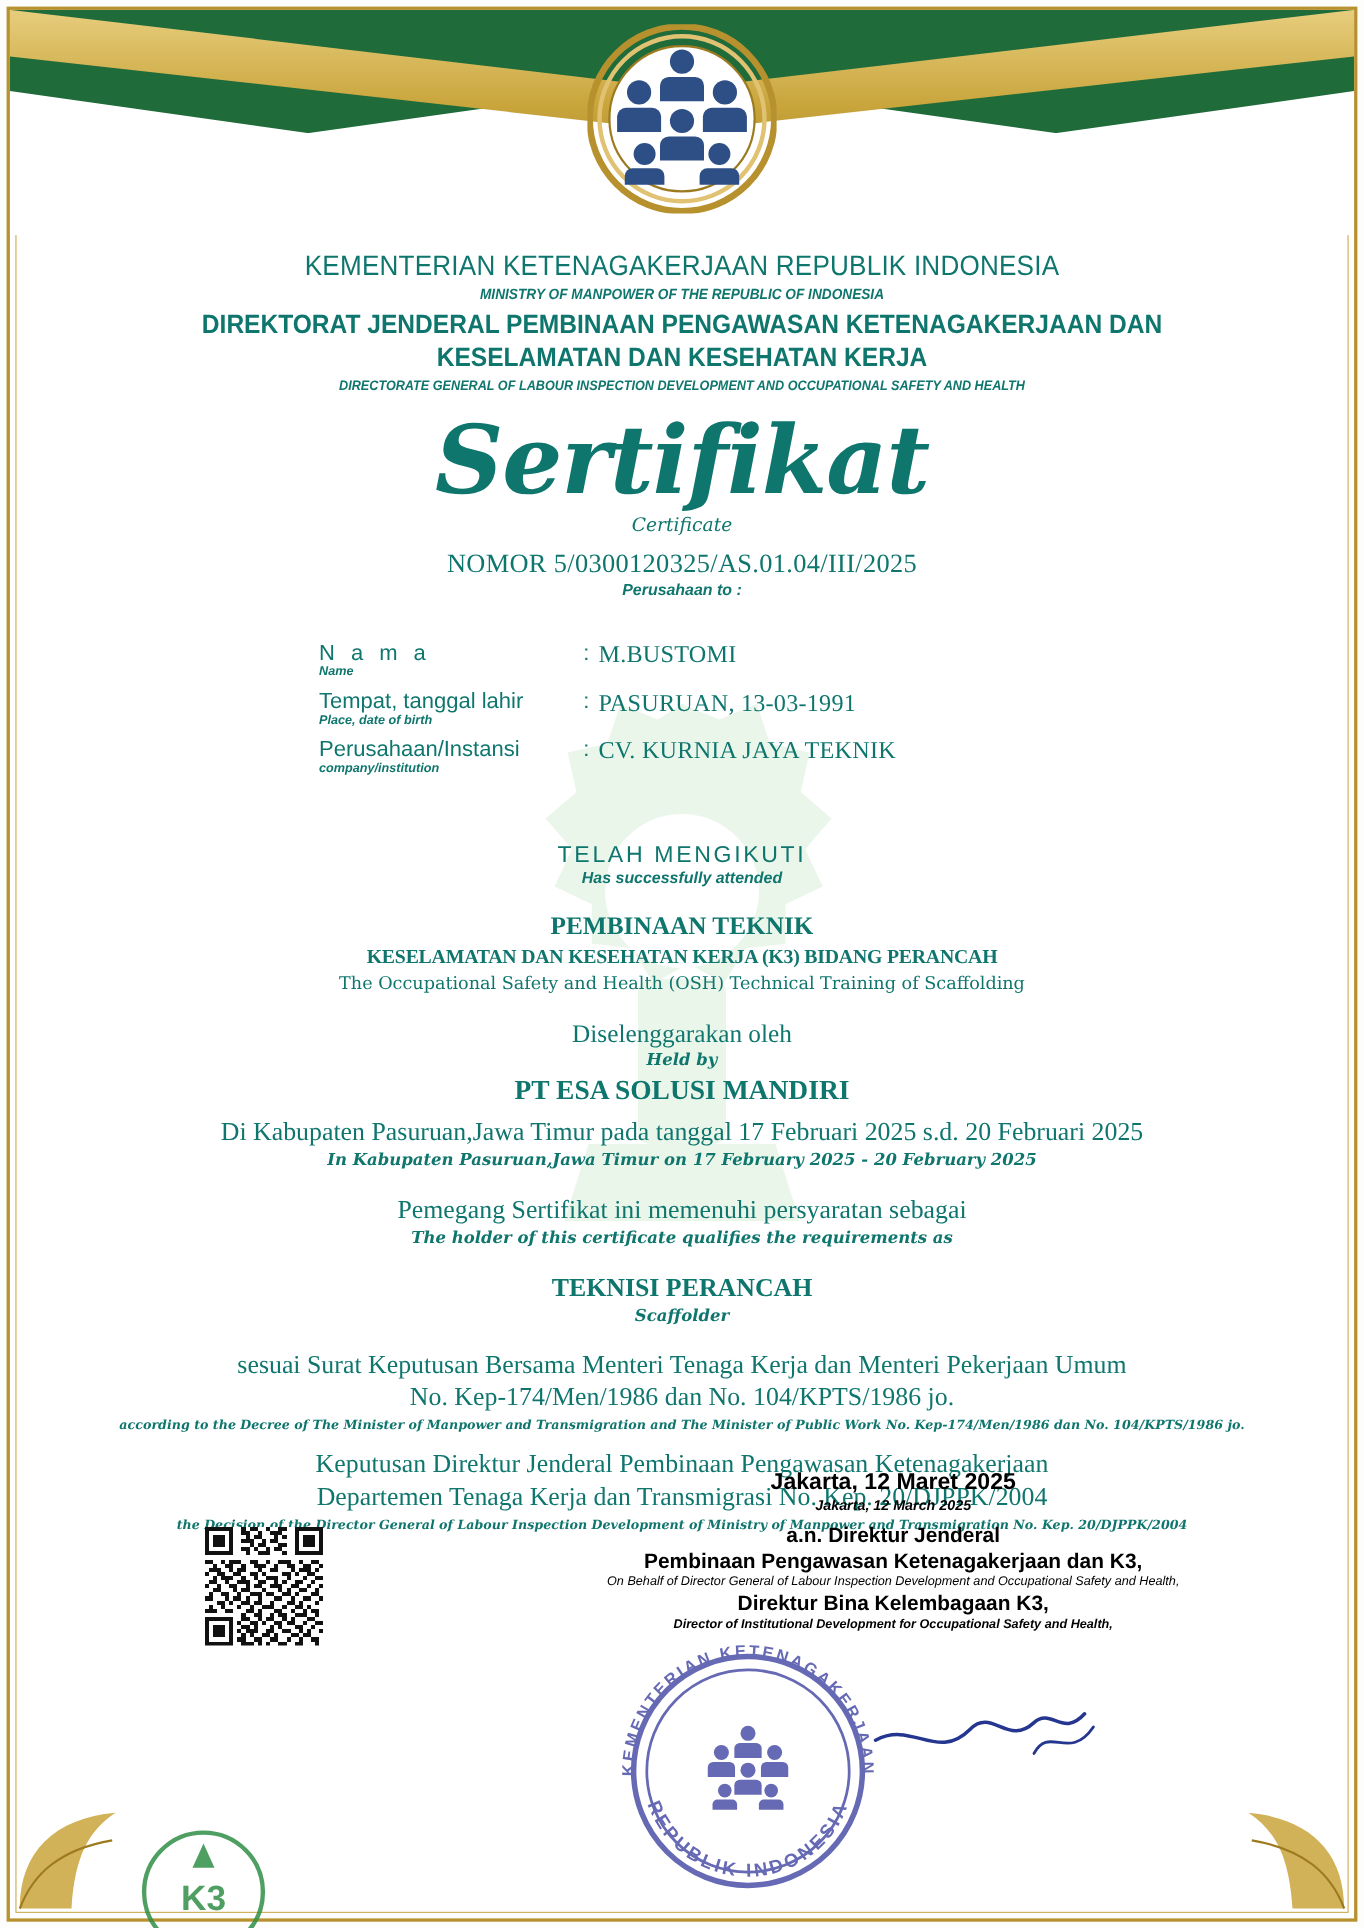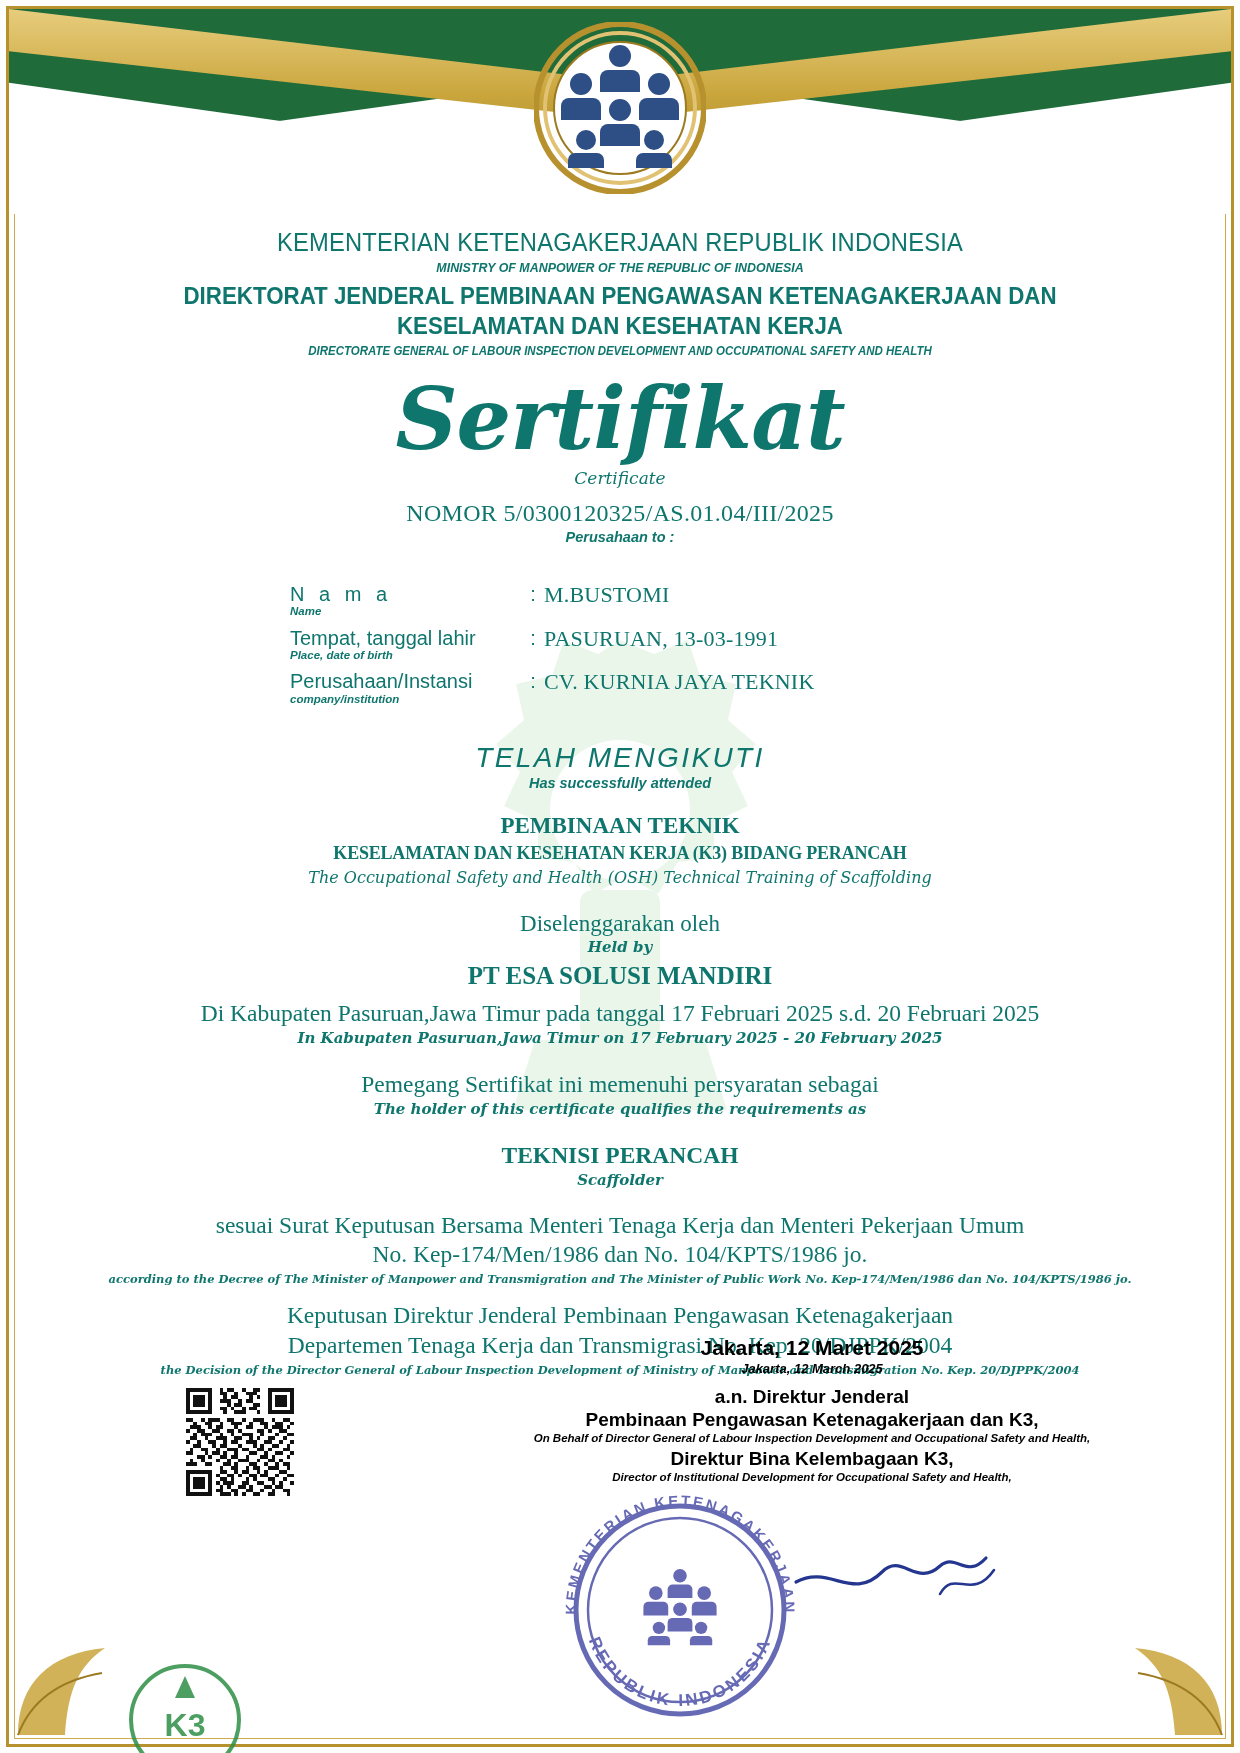--- a/index.html
+++ b/index.html
@@ -130,36 +130,36 @@
     font-size:11.5px; font-style:italic; font-weight:700; line-height:1.15;
     margin-top:0px; margin-bottom:8px;
   }
   .det-colon { font-size:20px; text-align:center; }
   .det-value {
     font-family:"Liberation Serif", serif;
     font-size:22px; letter-spacing:.2px; line-height:1.12;
   }
 
   .telah {
-    margin-top:28px; font-size:28px; letter-spacing:2.4px; font-weight:400;font-style:italic;
+    margin-top:52px; font-size:21px; letter-spacing:2.4px; font-weight:400;
   }
   .telah-sub {
     font-size:14.5px; font-style:italic; font-weight:700; margin-top:1px;
   }
   .course1 {
     font-family:"Liberation Serif", serif;
     font-weight:700; font-size:23px; margin-top:22px;
   }
   .course2 {
     font-family:"Liberation Serif", serif;
     font-weight:700; font-size:18px; margin-top:4px; letter-spacing:-.2px;
   }
   .course-sub {
     font-family:"DejaVu Serif", serif;
-    font-style:italic; font-size:16px; margin-top:4px;
+    font-size:16px; margin-top:4px;
   }
   .held {
     font-family:"Liberation Serif", serif;
     font-size:23px; margin-top:24px;
   }
   .held-sub {
     font-family:"DejaVu Serif", serif;
     font-style:italic; font-weight:700; font-size:15px; margin-top:1px;
   }
   .org {
@@ -205,21 +205,21 @@
 
   
   #sigblock {
     position:absolute; right:118px; top:1336px; width:620px;
     text-align:center; z-index:4;
   }
   .sig-city { font-size:21px; font-weight:700; }
   .sig-city-sub { font-size:13px; font-style:italic; font-weight:700; margin-top:1px; }
   .sig-l1 { font-size:19px; font-weight:700; margin-top:10px; }
   .sig-l2 { font-size:19px; font-weight:700; margin-top:1px; }
-  .sig-l2-sub { font-size:11.5px; font-style:italic; font-weight:700; margin-top:1px; }
+  .sig-l2-sub { font-size:11.5px; font-style:italic; font-weight:400; margin-top:1px; }
   .sig-l3 { font-size:19px; font-weight:700; margin-top:4px; }
   .sig-l3-sub { font-size:11.5px; font-style:italic; font-weight:700; margin-top:1px; }
 
   
   #qr {
     position:absolute; left:186px; top:1388px;
     width:108px; height:108px; z-index:4;
   }
   
   #stamp {

